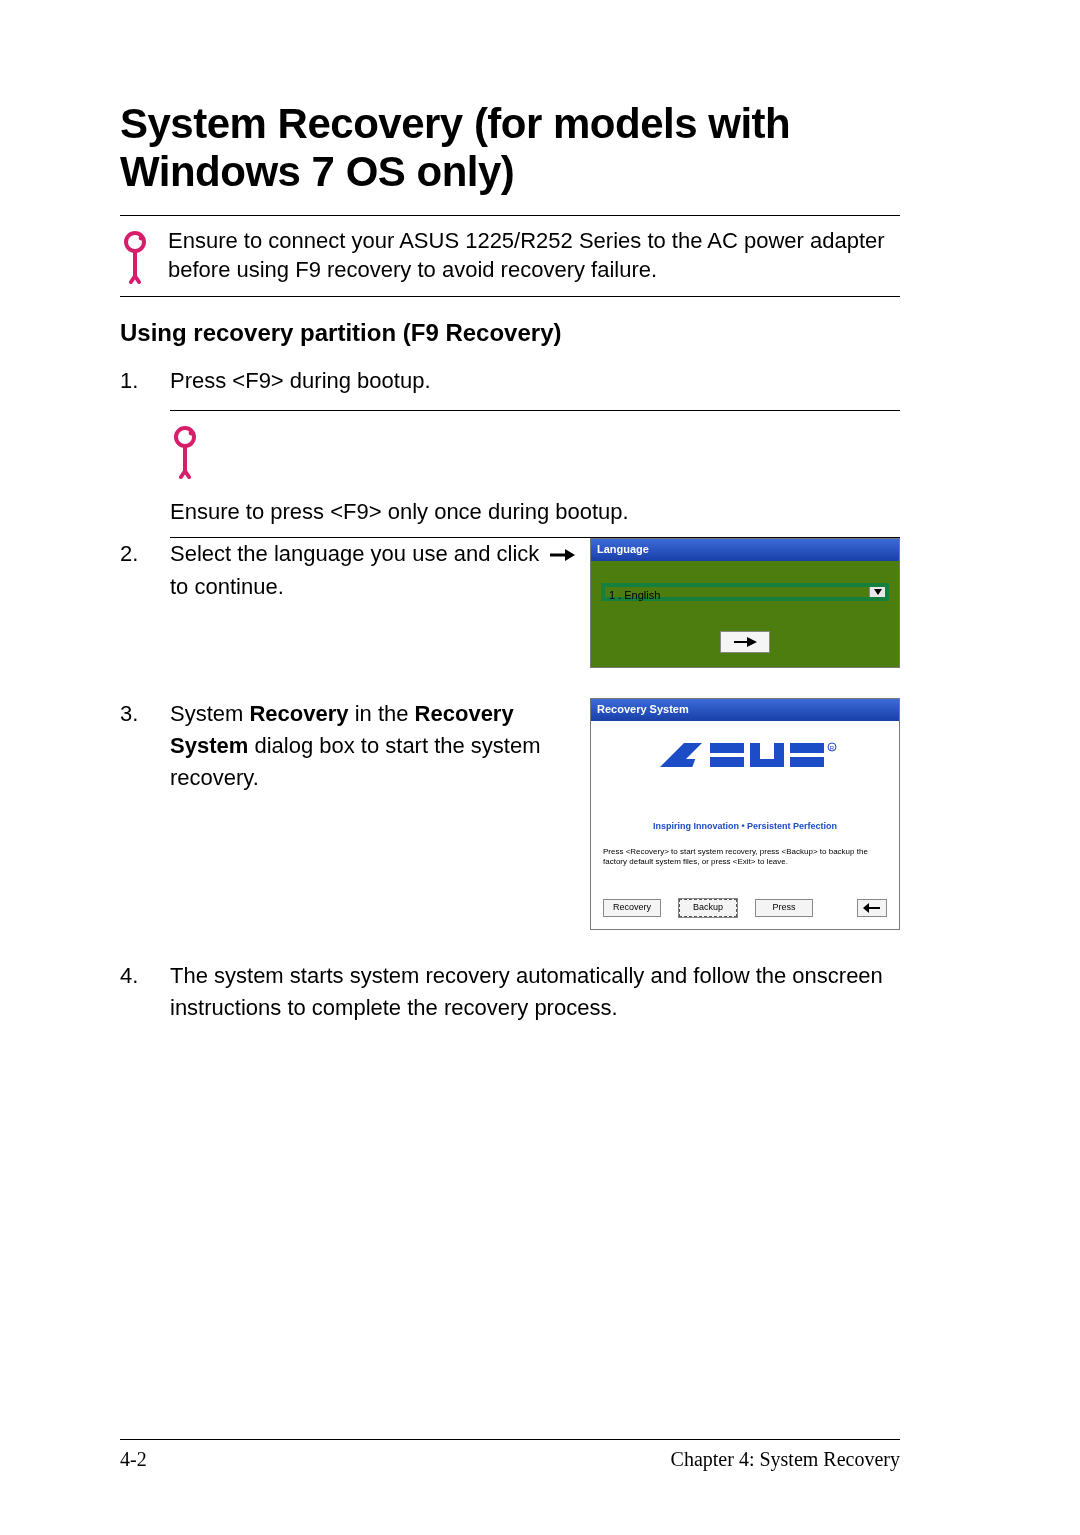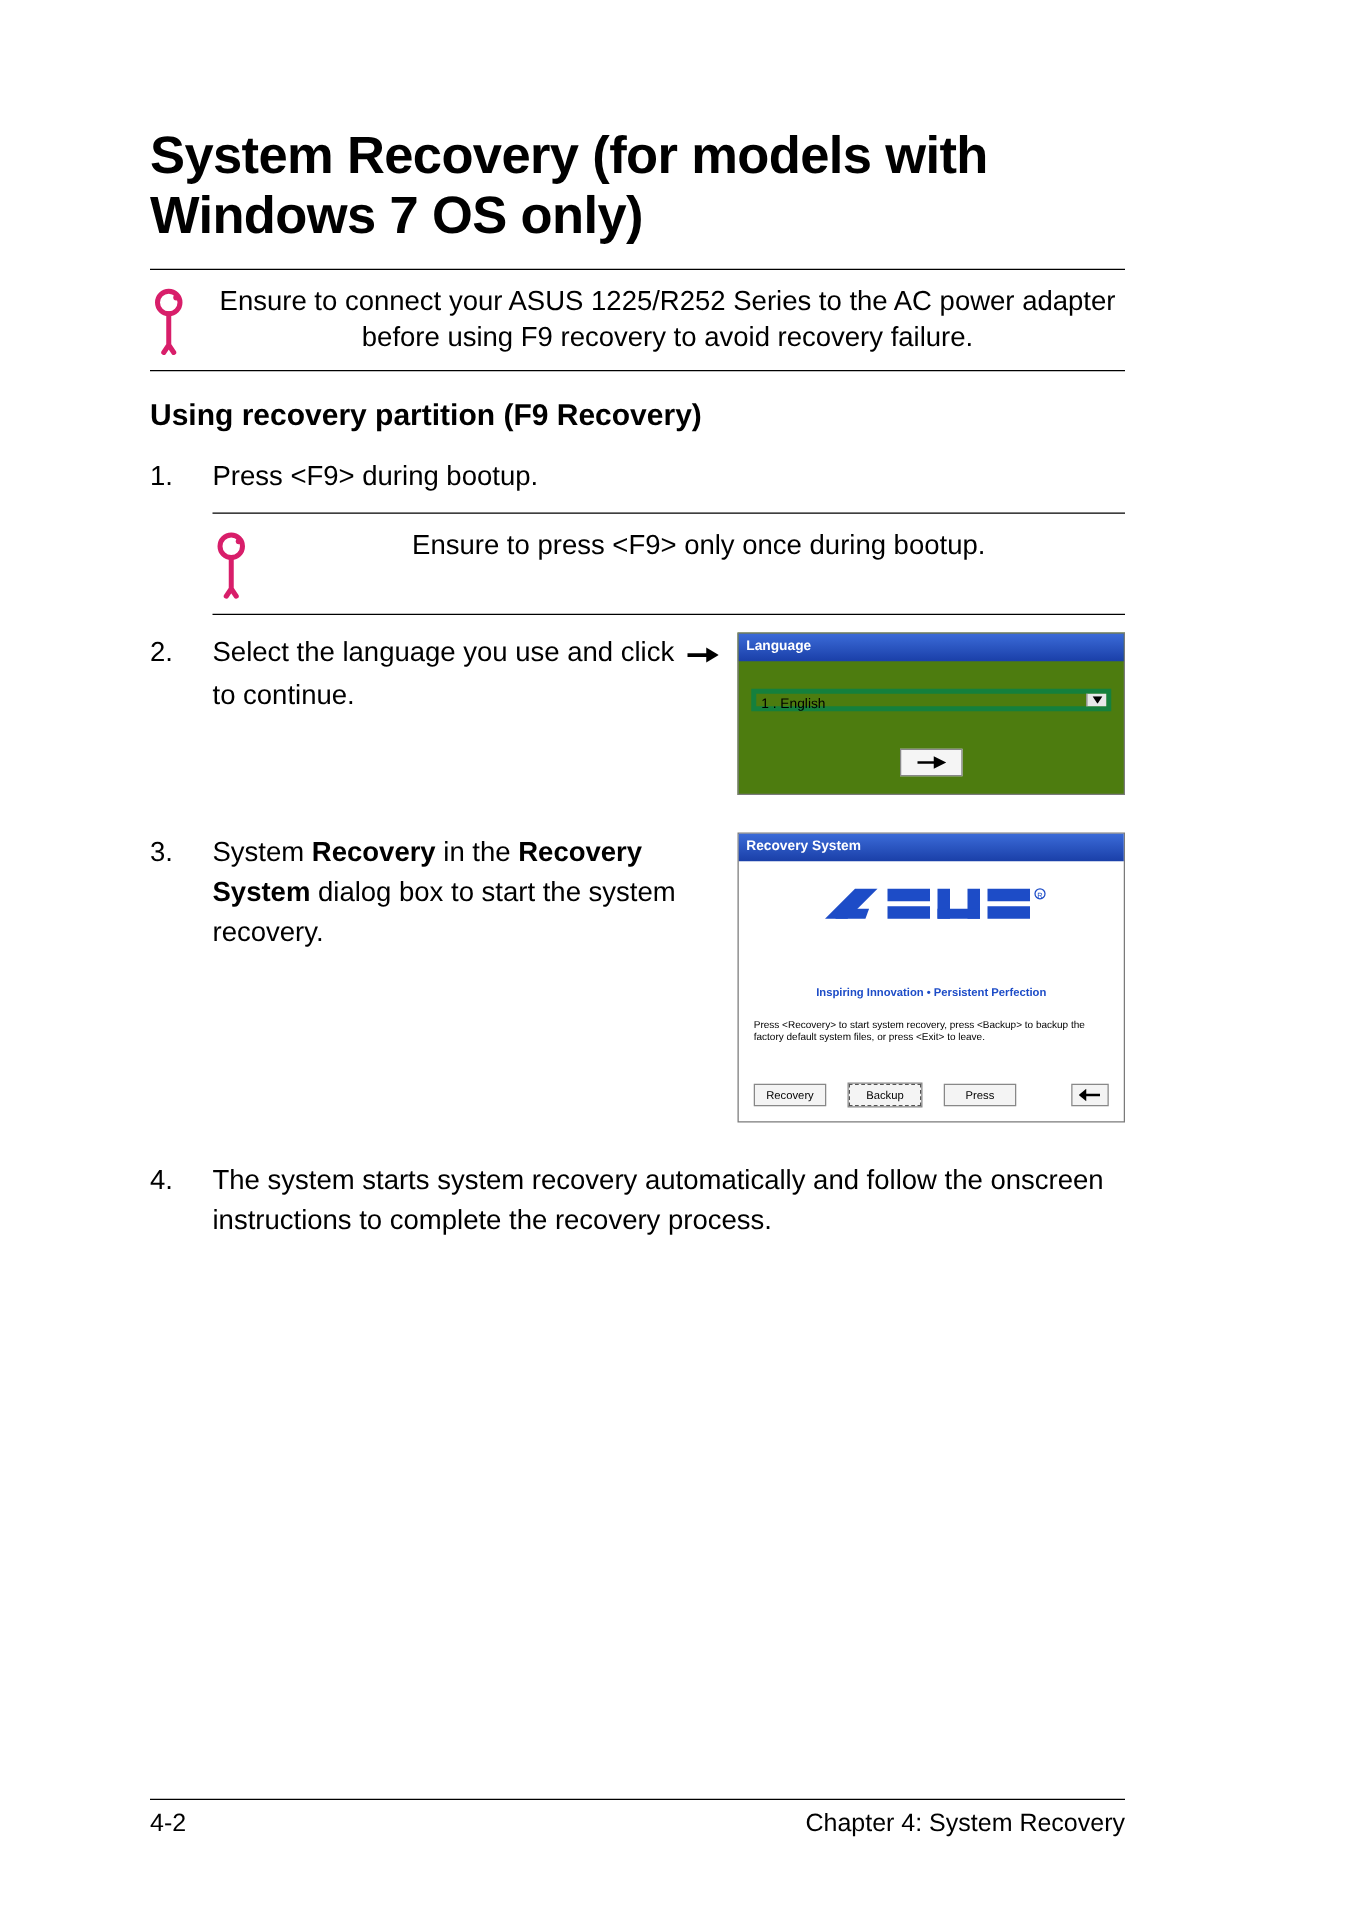--- a/index.html
+++ b/index.html
@@ -17,21 +17,21 @@
     margin-bottom: 18px;
     letter-spacing: -0.5px;
   }
   .note-row {
     display: flex;
     align-items: flex-start;
     gap: 18px;
     padding: 10px 0 10px 0;
   }
   .note-row.bordered-top { border-top: 1px solid #000; }
-  .note-row.bordered-bot { border-bottom: 1px solid #000; text-align: center; }
+  .note-row.bordered-bot { border-bottom: 1px solid #000; }
   .pin-icon {
     width: 30px; height: 56px; flex: 0 0 30px;
     display: flex; align-items: flex-start; justify-content: center;
     margin-top: 4px;
   }
   .note-text {
     font-size: 22px;
     line-height: 1.35;
     flex: 1;
   }
@@ -177,26 +177,27 @@
   }
 
   .footer {
     position: absolute;
     left: 120px; right: 120px; bottom: 64px;
     border-top: 1px solid #000;
     display: flex;
     justify-content: space-between;
     font-size: 20px;
     padding-top: 8px;
+    font-family: Liberation Serif, serif;
   }
 
   .inner-note {
     margin-left: 50px;
     margin-top: 6px;
-    margin-bottom: 14px;
+    flex-direction: column;
   }
   .gap-block { margin-top: 30px; }
 </style>
 </head>
 <body>
 
 <div class="page">
 
   <h1 class="title">System Recovery (for models with Windows 7 OS only)</h1>
 

